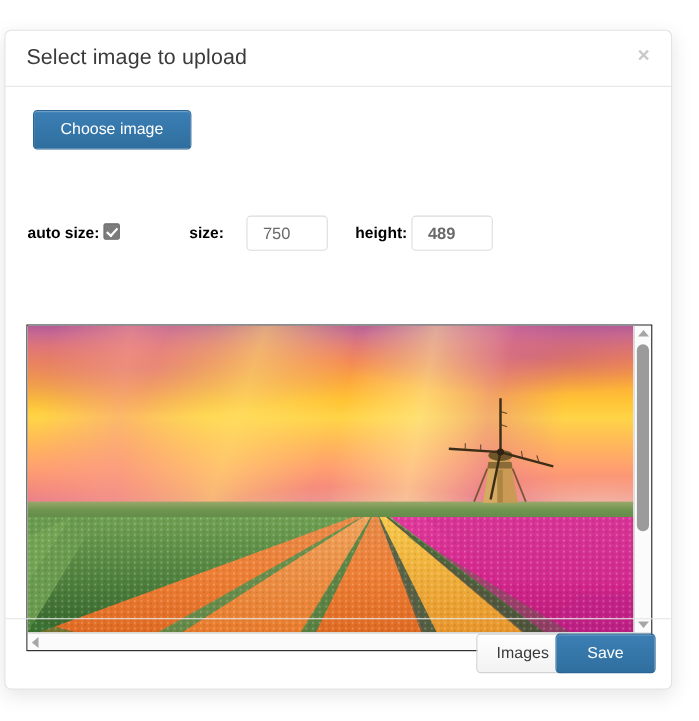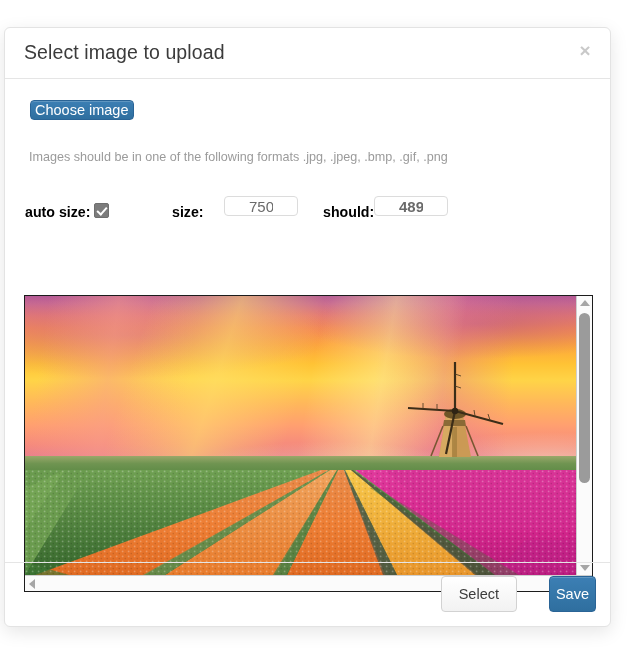--- a/index.html
+++ b/index.html
@@ -77,22 +77,22 @@
     position: relative;
     height: 483px;
     box-sizing: border-box;
   }
 
   
   .choose-btn {
     position: absolute;
     left: 25px;
     top: 21px;
-    height: 20px;
-    padding: 0 4px;
+    height: 36px;
+    padding: 0 24px;
     border: 1px solid #2a6496;
     border-radius: 4px;
     background: linear-gradient(to bottom, #3c7fb4 0%, #2f6f9f 100%);
     color: #ffffff;
     font-size: 14.5px;
     font-family: "Liberation Sans", sans-serif;
     cursor: pointer;
     box-shadow: inset 0 1px 0 rgba(255,255,255,0.18);
     white-space: nowrap;
   }
@@ -148,28 +148,28 @@
     height: 8px;
     border: solid #ffffff;
     border-width: 0 2px 2px 0;
     transform: rotate(42deg);
   }
 
   .num-input {
     position: absolute;
     top: 2px;
     width: 74px;
-    height: 20px;
+    height: 32px;
     border: 1px solid #dcdcdc;
     border-radius: 4px;
     background: #ffffff;
     color: #6a6a6a;
     font-size: 15px;
     font-family: "Liberation Sans", sans-serif;
-    padding: 0 24px;
+    padding: 0 14px;
     box-sizing: border-box;
     outline: none;
   }
   #inp-width  { left: 219px; }
   #inp-height { left: 369px; font-weight: bold; }
 
   
   .preview-frame {
     position: absolute;
     left: 19px;
@@ -281,21 +281,21 @@
     font-size: 14.5px;
     font-family: "Liberation Sans", sans-serif;
     cursor: pointer;
     white-space: nowrap;
   }
   .btn-save {
     position: absolute;
     right: 14px;
     top: 13px;
     height: 36px;
-    padding: 0 6px;
+    padding: 0 28px;
     border: 1px solid #2a6496;
     border-radius: 4px;
     background: linear-gradient(to bottom, #3c7fb4 0%, #2f6f9f 100%);
     color: #ffffff;
     font-size: 14.5px;
     font-family: "Liberation Sans", sans-serif;
     cursor: pointer;
     box-shadow: inset 0 1px 0 rgba(255,255,255,0.18);
     white-space: nowrap;
   }
@@ -383,30 +383,29 @@
 
   <div class="modal-header">
     <div class="modal-title">Select image to upload</div>
     <button class="close-icon">×</button>
   </div>
 
   <div class="modal-body">
 
     <button class="choose-btn">Choose image</button>
 
-    <div class="format-hint">Images should be in one of the following formats .jpg, .jpeg, .bmp, .gif, .png</div>
 
     <div class="size-row">
       <span id="lbl-autosize" class="size-label">auto size:</span>
       <button class="checkbox"></button>
 
       <span id="lbl-width" class="size-label">size:</span>
       <input id="inp-width" class="num-input" type="text" value="750" style="">
 
-      <span id="lbl-height" class="size-label">should:</span>
+      <span id="lbl-height" class="size-label">height:</span>
       <input id="inp-height" class="num-input" type="text" value="489" style="">
     </div>
 
     <div class="preview-frame">
       <div class="preview-viewport">
 
         <div class="photo">
           <div class="sky"></div>
           <div class="sky-streaks"></div>
           <div class="horizon-glow"></div>
@@ -514,17 +513,17 @@
         <span class="arrow arr-left"></span>
         <span class="arrow arr-right"></span>
       </div>
 
       <div class="sb-corner"></div>
     </div>
 
   </div>
 
   <div class="modal-footer">
-    <button class="btn-cancel">Select</button>
+    <button class="btn-cancel">Images</button>
     <button class="btn-save">Save</button>
   </div>
 
 </div>
 
 </body></html>

